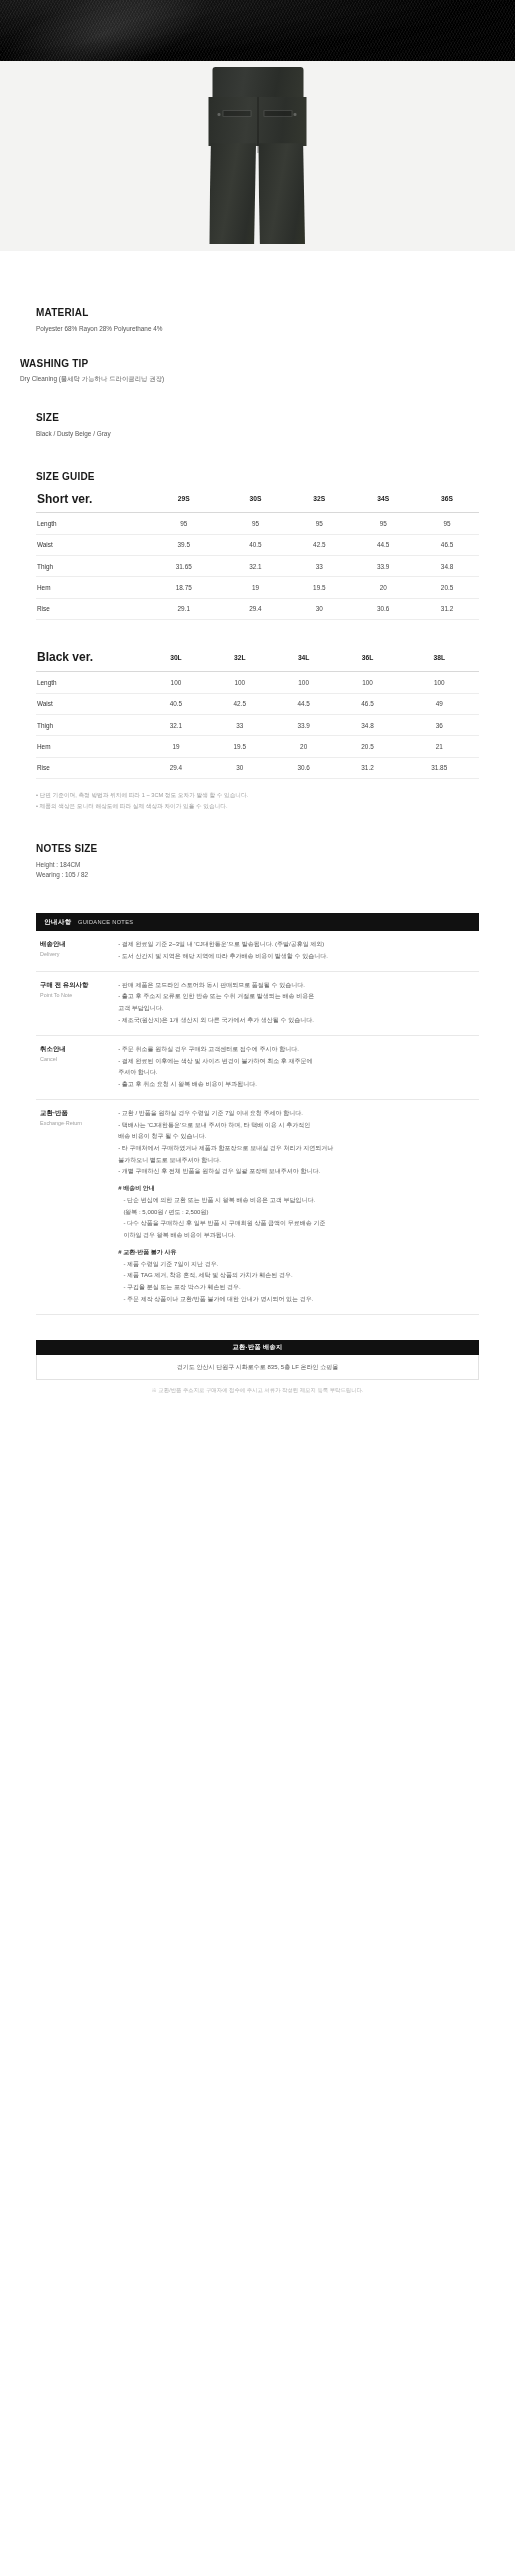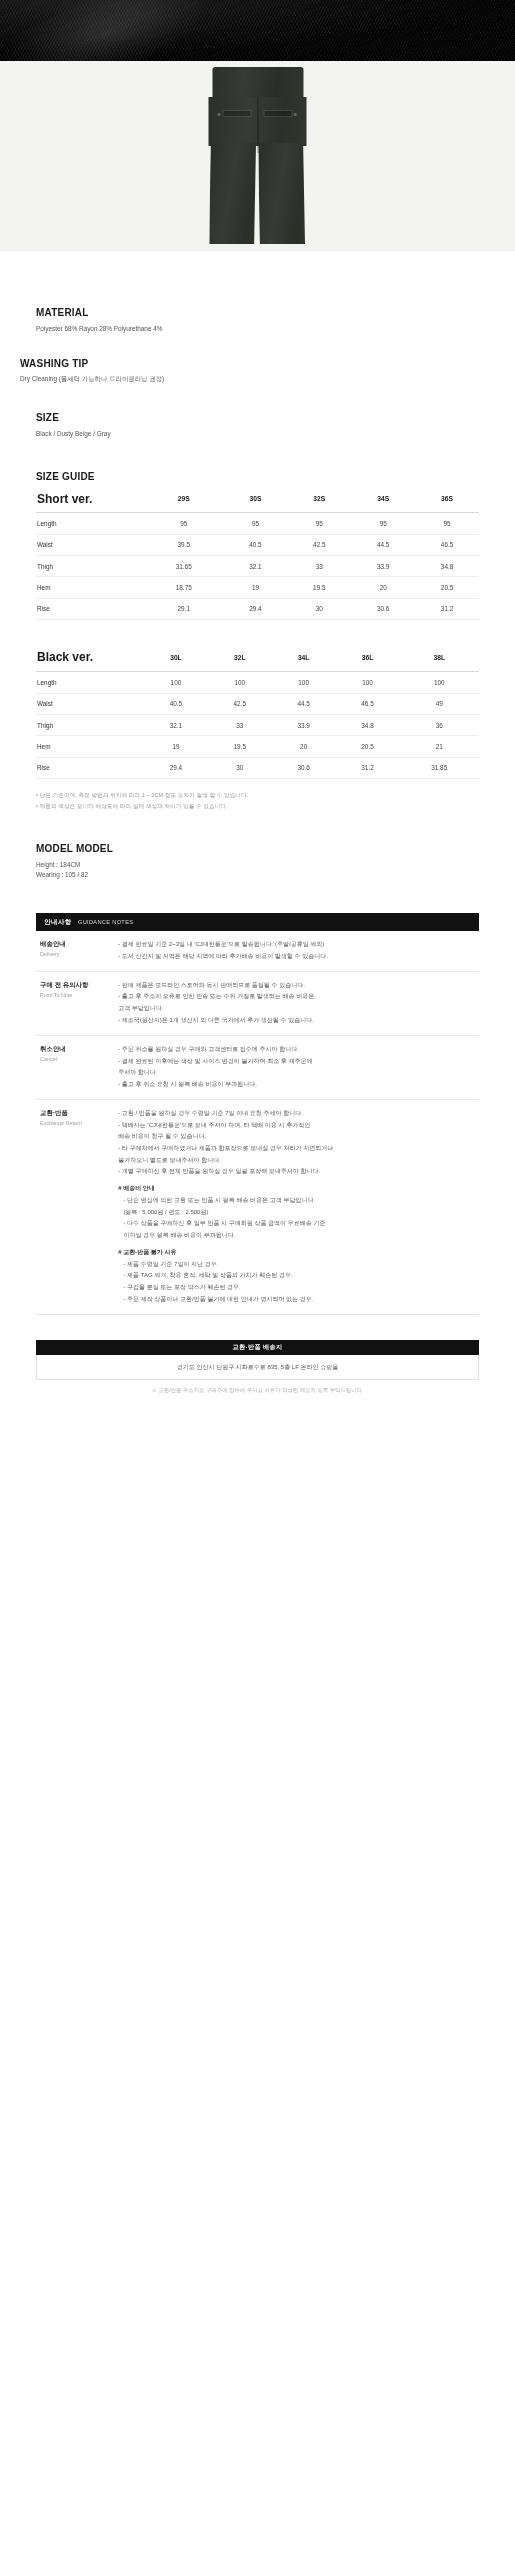--- a/index.html
+++ b/index.html
@@ -313,21 +313,21 @@
     </tbody>
       </table>
 
     <div class="size-notes">
       <div>• 단면 기준이며, 측정 방법과 위치에 따라 1 ~ 3CM 정도 오차가 발생 할 수 있습니다.</div>
       <div>• 제품의 색상은 모니터 해상도에 따라 실제 색상과 차이가 있을 수 있습니다.</div>
     </div>
   </div>
 
   <div class="section block-model">
-    <div class="sec-title">MODEL MODEL</div>
+    <div class="sec-title">NOTES SIZE</div>
     <div class="sec-body">
       <div>Height : 184CM</div>
       <div>Wearing : 105 / 82</div>
     </div>
   </div>
 
   <div class="block-notice">
     <div class="notice-head">
       <span class="kr">안내사항</span>
       <span class="en">GUIDANCE NOTES</span>

